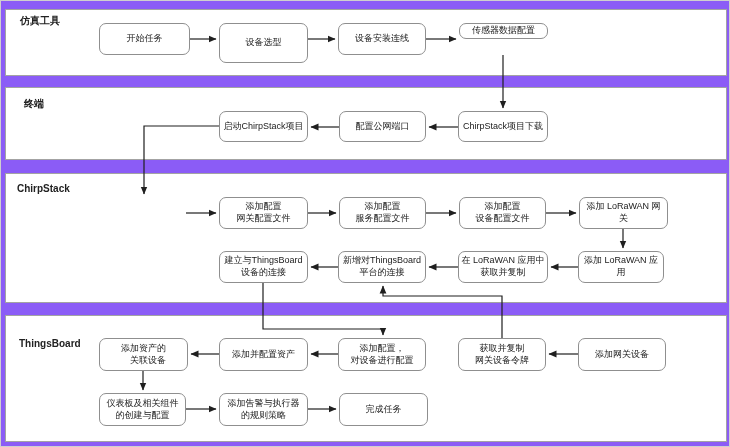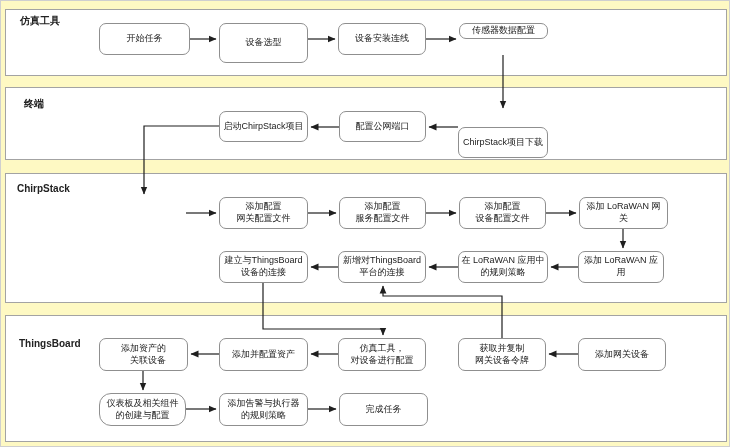--- a/index.html
+++ b/index.html
@@ -1,19 +1,19 @@
 <!DOCTYPE html>
 <html><head>
 <meta charset="utf-8">
 <style>
   html,body{margin:0;padding:0;background:#e8e8e8;}
   .stage{
     position:relative;
     width:730px;height:447px;
-    background:#fef9c3;
+    background:#8b5cf6;
     border:1px solid #cfcfcf;
     box-sizing:border-box;
     font-family:"Liberation Sans", sans-serif;
     overflow:hidden;
   }
   .lane{
     position:absolute;
     border:1px solid #a3a3a3;
     background:#ffffff;
     box-sizing:border-box;
@@ -67,48 +67,48 @@
     <span class="lane-label" style="left:13px;top:22px;">ThingsBoard</span>
   </div>
 
   <div class="node" style="left:98px;top:22px;width:91px;height:32px;">开始任务</div>
   <div class="node" style="left:218px;top:22px;width:89px;height:40px;">设备选型</div>
   <div class="node" style="left:337px;top:22px;width:88px;height:32px;">设备安装连线</div>
   <div class="node" style="left:458px;top:22px;width:89px;height:16px;">传感器数据配置</div>
 
   <div class="node" style="left:218px;top:110px;width:89px;height:31px;">启动ChirpStack项目</div>
   <div class="node" style="left:338px;top:110px;width:87px;height:31px;">配置公网端口</div>
-  <div class="node" style="left:457px;top:110px;width:90px;height:31px;margin-top:16px;">ChirpStack项目下载</div>
+  <div class="node" style="left:457px;top:110px;width:90px;height:31px;">ChirpStack项目下载</div>
 
   <div class="node" style="left:218px;top:196px;width:89px;height:32px;">添加配置
 网关配置文件</div>
   <div class="node" style="left:338px;top:196px;width:87px;height:32px;">添加配置
 服务配置文件</div>
   <div class="node" style="left:458px;top:196px;width:87px;height:32px;">添加配置
 设备配置文件</div>
   <div class="node" style="left:578px;top:196px;width:89px;height:32px;">添加 LoRaWAN 网关</div>
 
   <div class="node" style="left:577px;top:250px;width:86px;height:32px;">添加 LoRaWAN 应用</div>
   <div class="node" style="left:457px;top:250px;width:90px;height:32px;">在 LoRaWAN 应用中
-的规则策略</div>
+获取并复制</div>
   <div class="node" style="left:337px;top:250px;width:88px;height:32px;">新增对ThingsBoard
 平台的连接</div>
   <div class="node" style="left:218px;top:250px;width:89px;height:32px;">建立与ThingsBoard
 设备的连接</div>
 
   <div class="node" style="left:98px;top:337px;width:89px;height:33px;text-align:right;">添加资产的
 关联设备</div>
   <div class="node" style="left:218px;top:337px;width:89px;height:33px;">添加并配置资产</div>
-  <div class="node" style="left:337px;top:337px;width:88px;height:33px;">仿真工具，
+  <div class="node" style="left:337px;top:337px;width:88px;height:33px;">添加配置，
 对设备进行配置</div>
   <div class="node" style="left:457px;top:337px;width:88px;height:33px;">获取并复制
 网关设备令牌</div>
   <div class="node" style="left:577px;top:337px;width:88px;height:33px;">添加网关设备</div>
 
-  <div class="node" style="left:98px;top:392px;width:87px;height:33px;border-radius:12px;">仪表板及相关组件
+  <div class="node" style="left:98px;top:392px;width:87px;height:33px;">仪表板及相关组件
 的创建与配置</div>
   <div class="node" style="left:218px;top:392px;width:89px;height:33px;text-align:center;">添加告警与执行器
 的规则策略</div>
   <div class="node" style="left:338px;top:392px;width:89px;height:33px;">完成任务</div>
 
   <svg class="edges" width="730" height="447" viewBox="0 0 730 447">
     <defs>
       <marker id="arrow" markerWidth="9" markerHeight="8" refX="7.5" refY="4" orient="auto" markerUnits="userSpaceOnUse">
         <path d="M0,0.6 L8,4 L0,7.4 Z" fill="#1f1f1f"></path>
       </marker>

